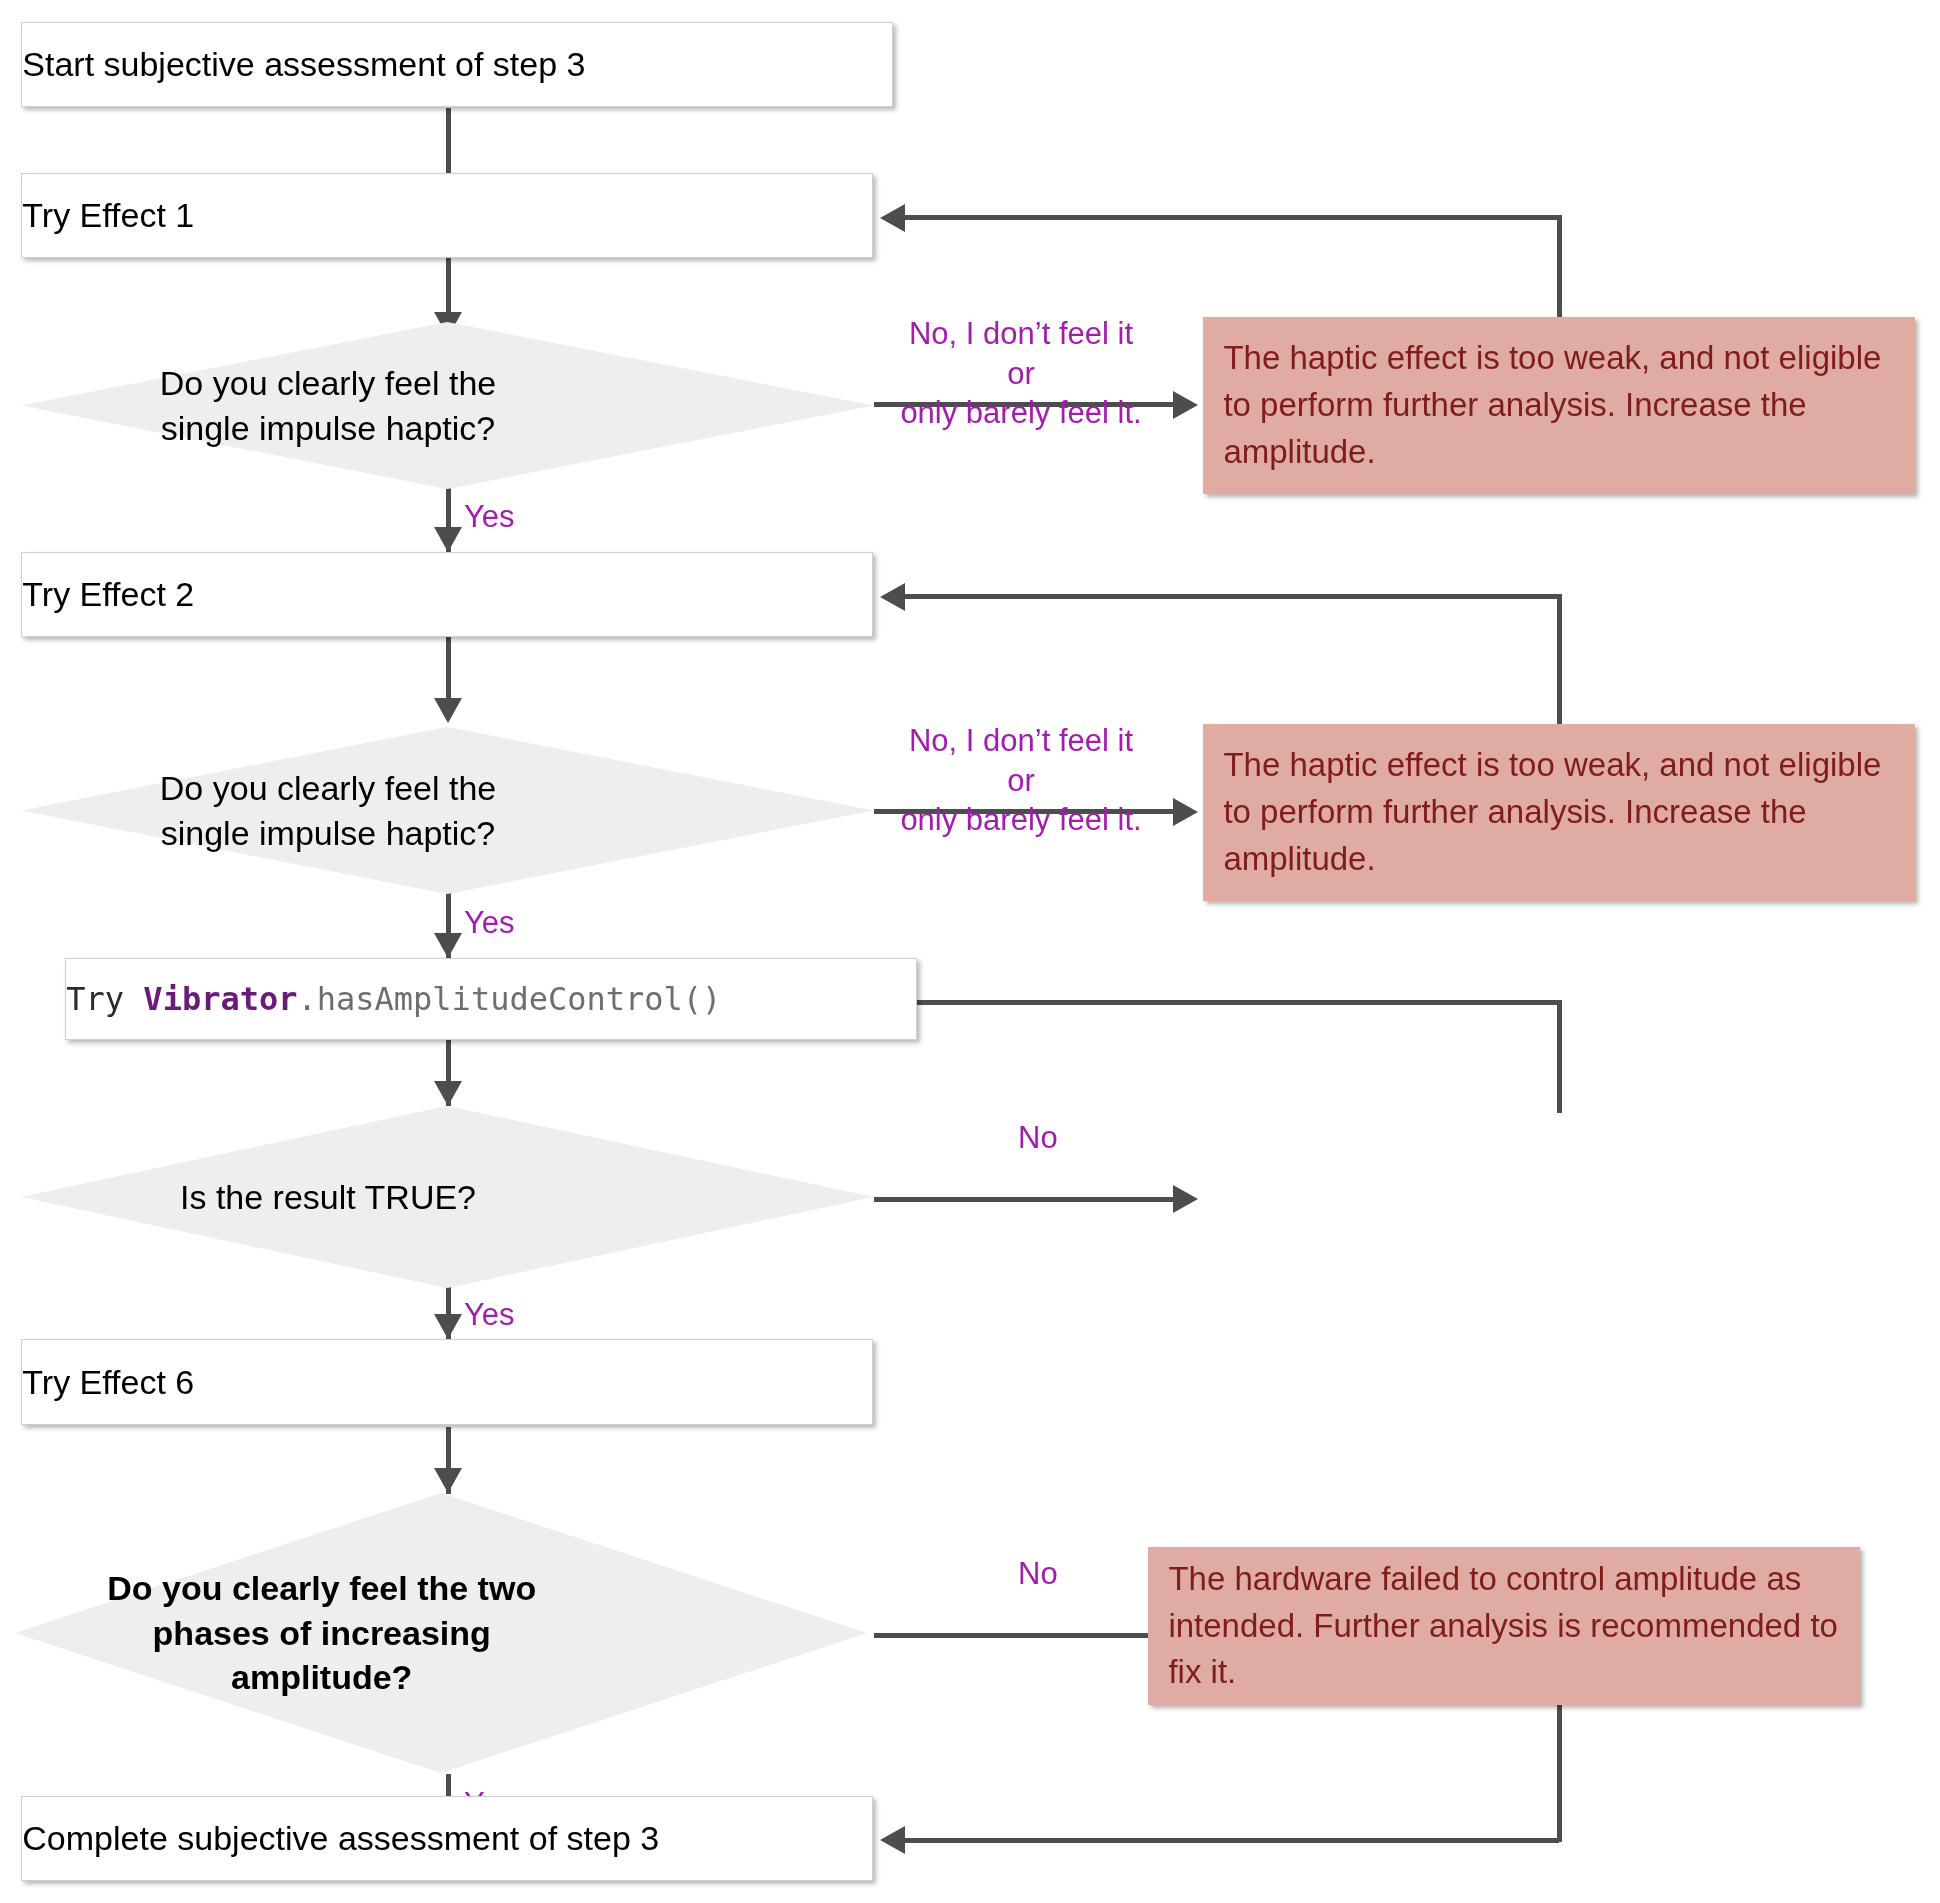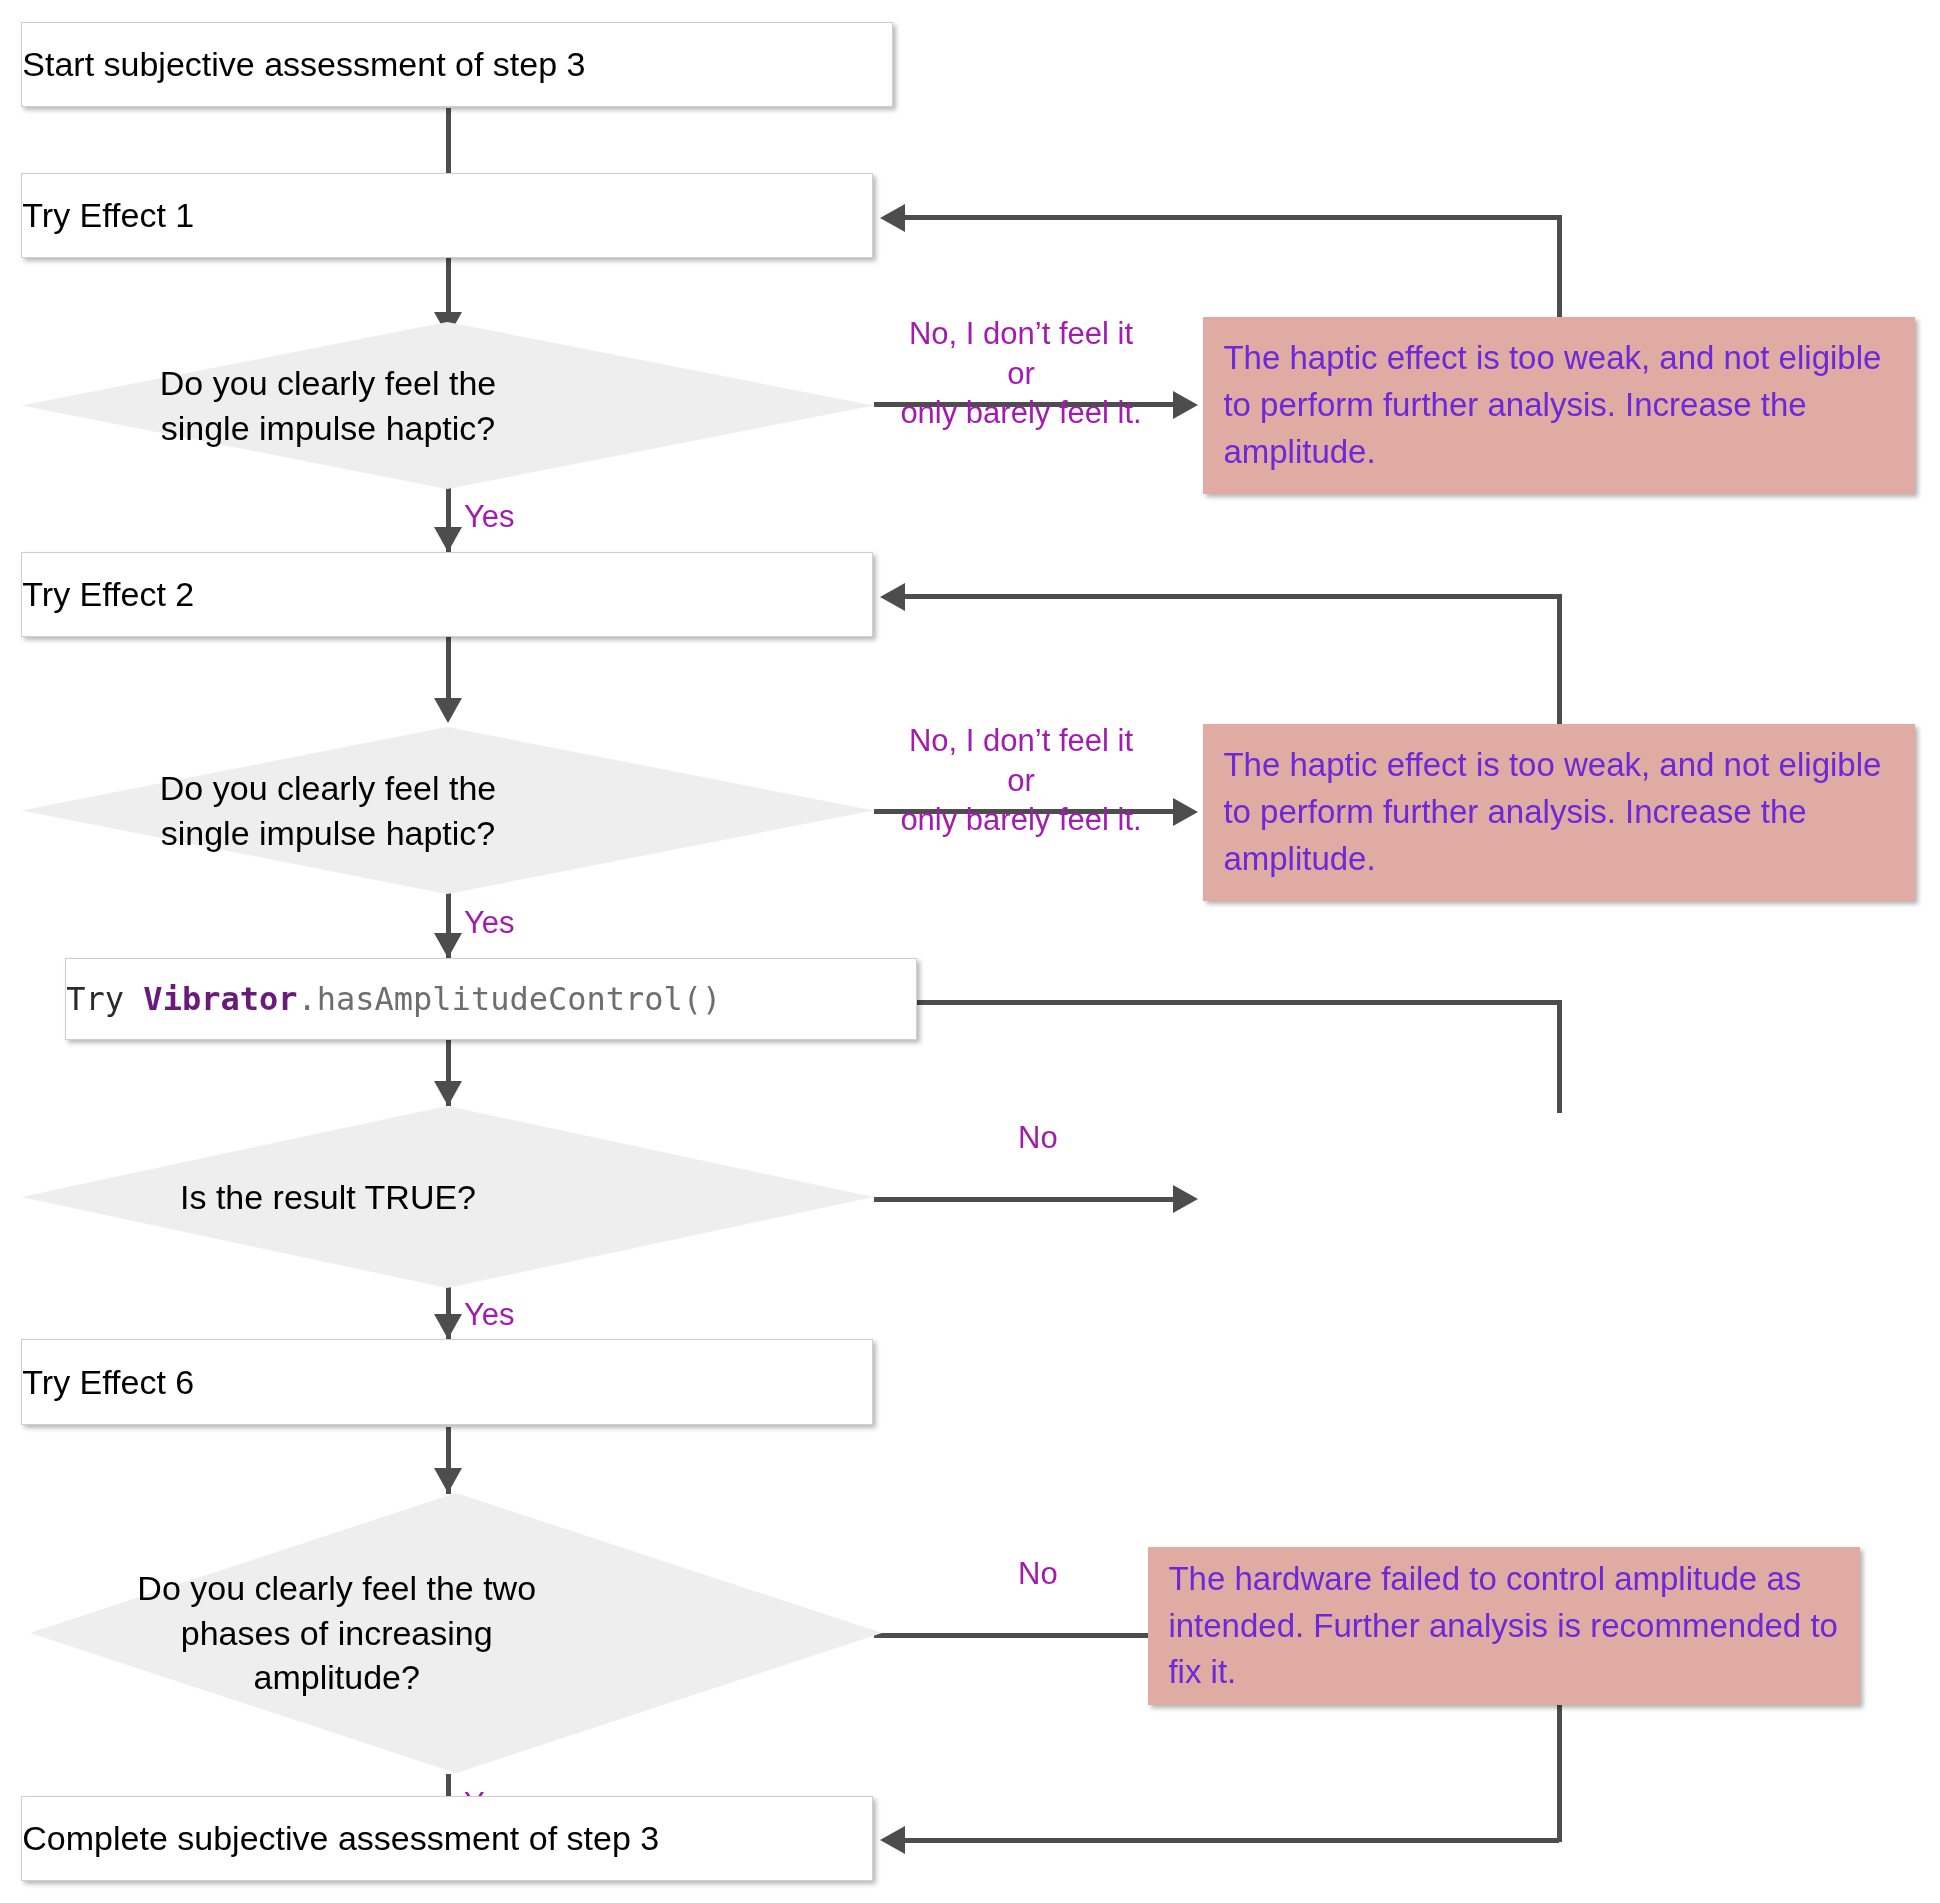--- a/index.html
+++ b/index.html
@@ -55,21 +55,21 @@
   .decision .dlabel {
     position: relative;
     z-index: 2;
     width: 72%;
   }
 
   .note {
     background: #dfaba3;
     box-shadow: 2.8px 2.8px 4.6px rgba(0,0,0,0.30);
     font-size: 33px;
-    color: #6d28d9;
+    color: #7f1d1d;
     line-height: 1.42;
     justify-content: flex-start;
     text-align: left;
     padding: 0 20.4px;
   }
 
   
   .codebox {
     font-family: "DejaVu Sans Mono", "Liberation Mono", monospace;
     font-size: 32px;
@@ -233,21 +233,21 @@
   <div class="node decision" style="left:21.3px; top:1106px; width:852px; height:182px;">
     <div class="dshape"></div>
     <div class="dlabel" style="white-space: pre-line;">Is the result TRUE?</div>
   </div>
 
 
   <div class="node proc" style="left:21.3px; top:1339px; width:852px; height:86px;">
     <span>Try Effect 6</span>
   </div>
 
-  <div class="node decision" style="left:30px; top:1493px; width:852px; height:280px;">
+  <div class="node decision" style="left:15px; top:1493px; width:852px; height:280px;font-weight:bold;">
     <div class="dshape"></div>
     <div class="dlabel" style="white-space: pre-line;">Do you clearly feel the two
 phases of increasing
 amplitude?</div>
   </div>
 
   <div class="node note" style="left:1148px; top:1547px; width:712px; height:158px;">
     <span>The hardware failed to control amplitude as intended. Further analysis is recommended to fix it.</span>
   </div>
 

